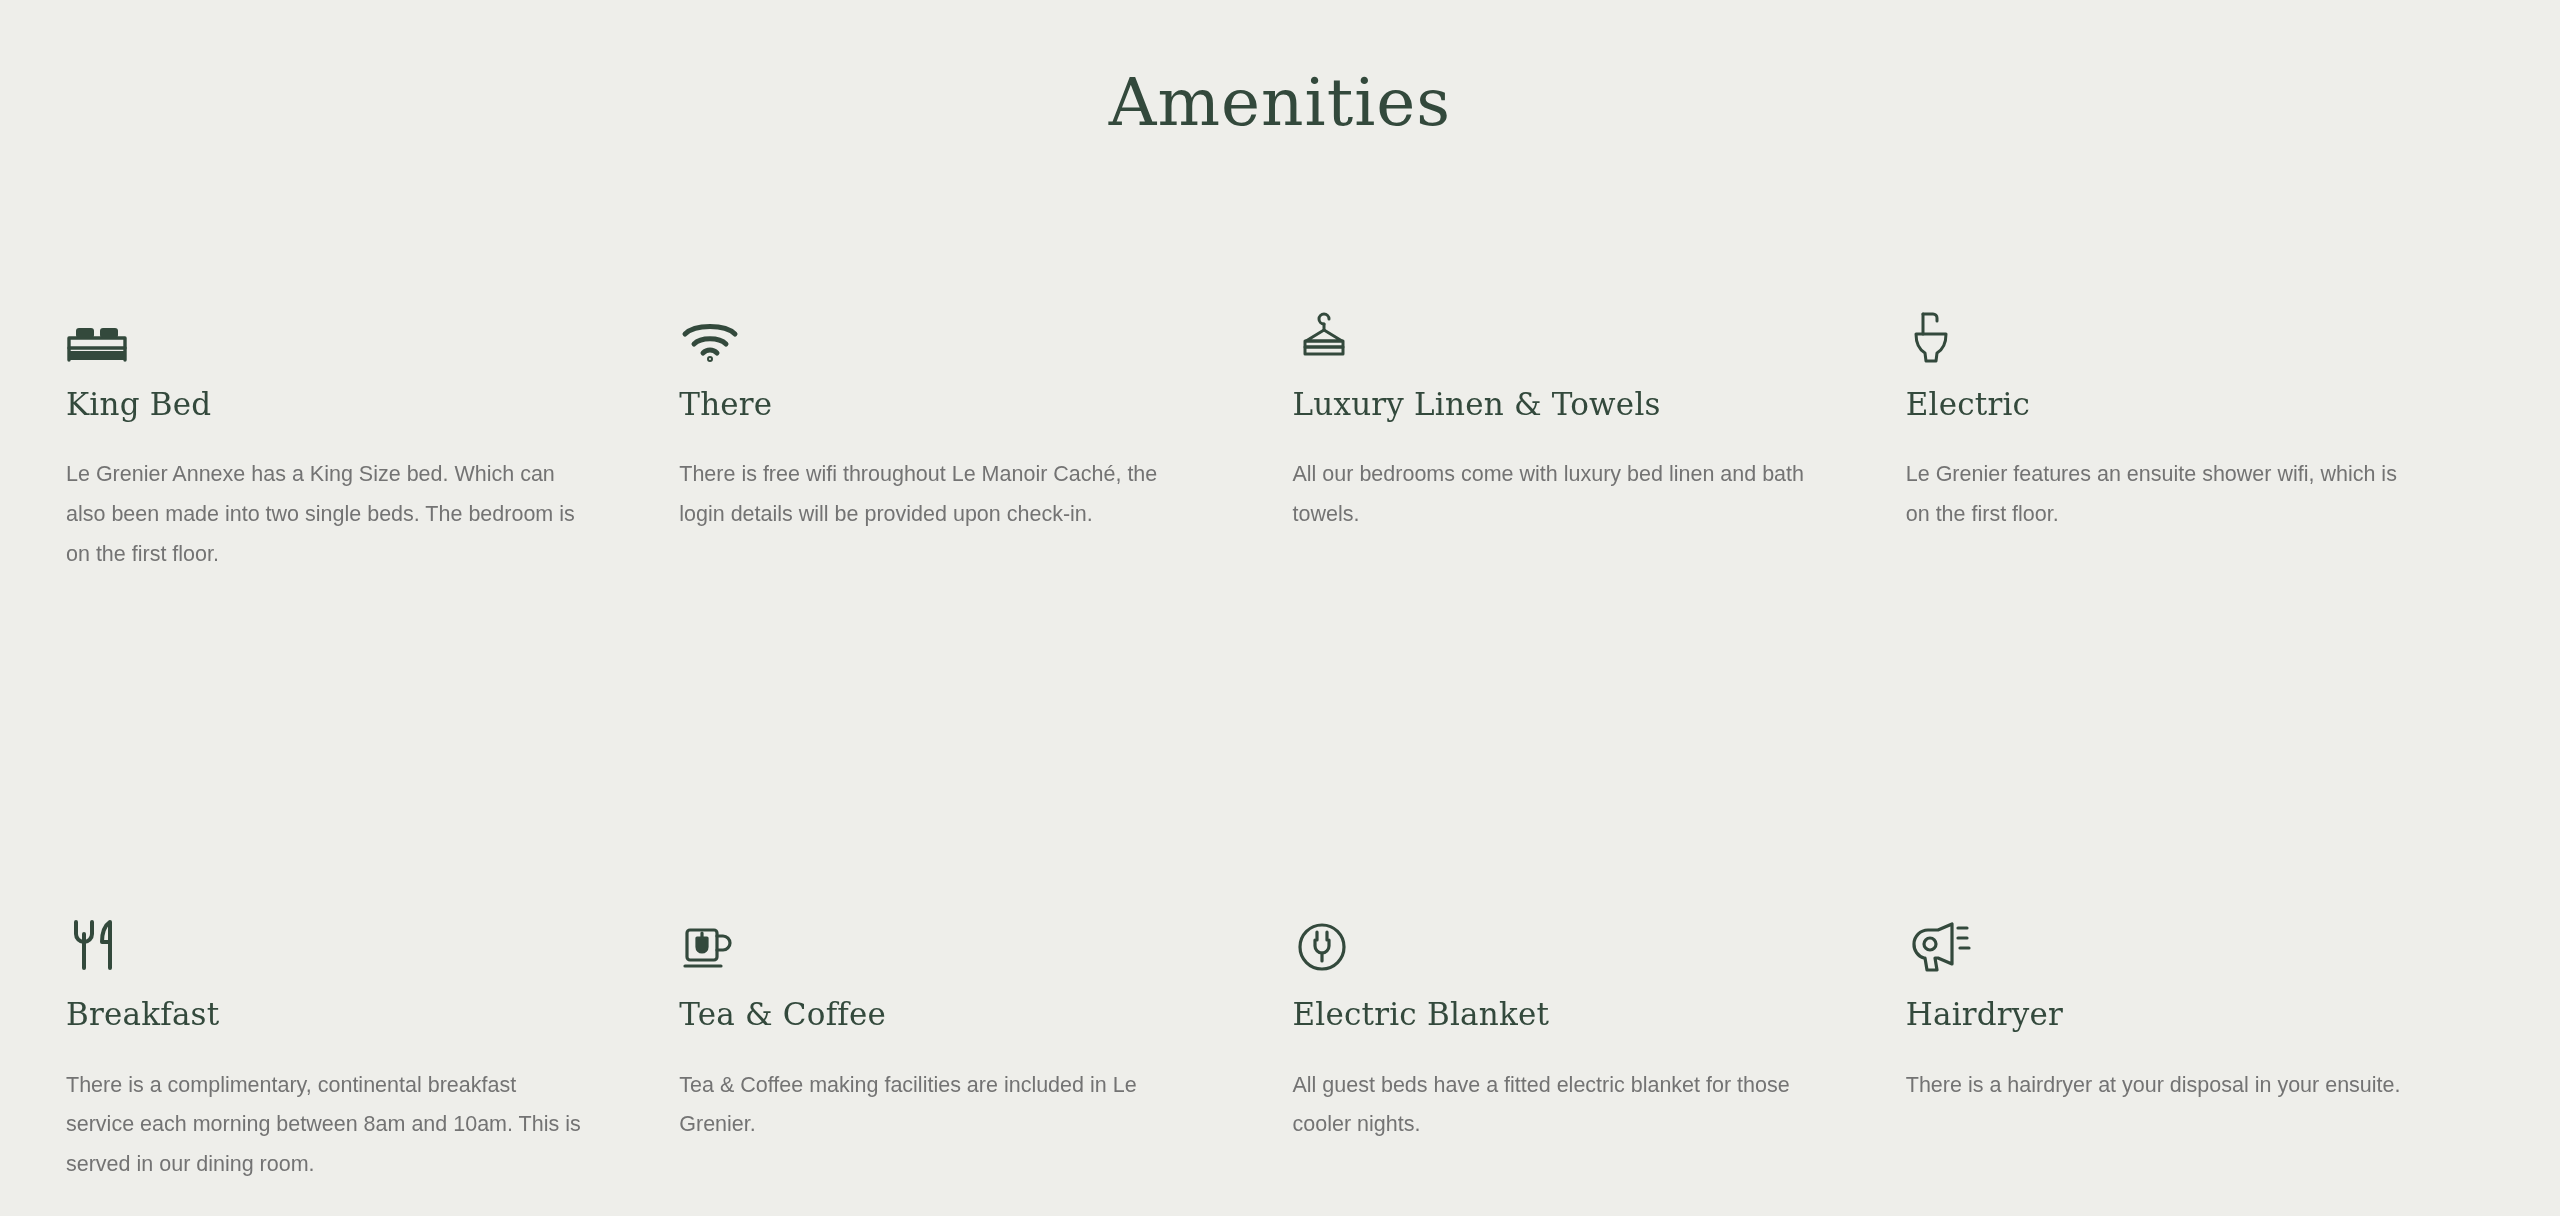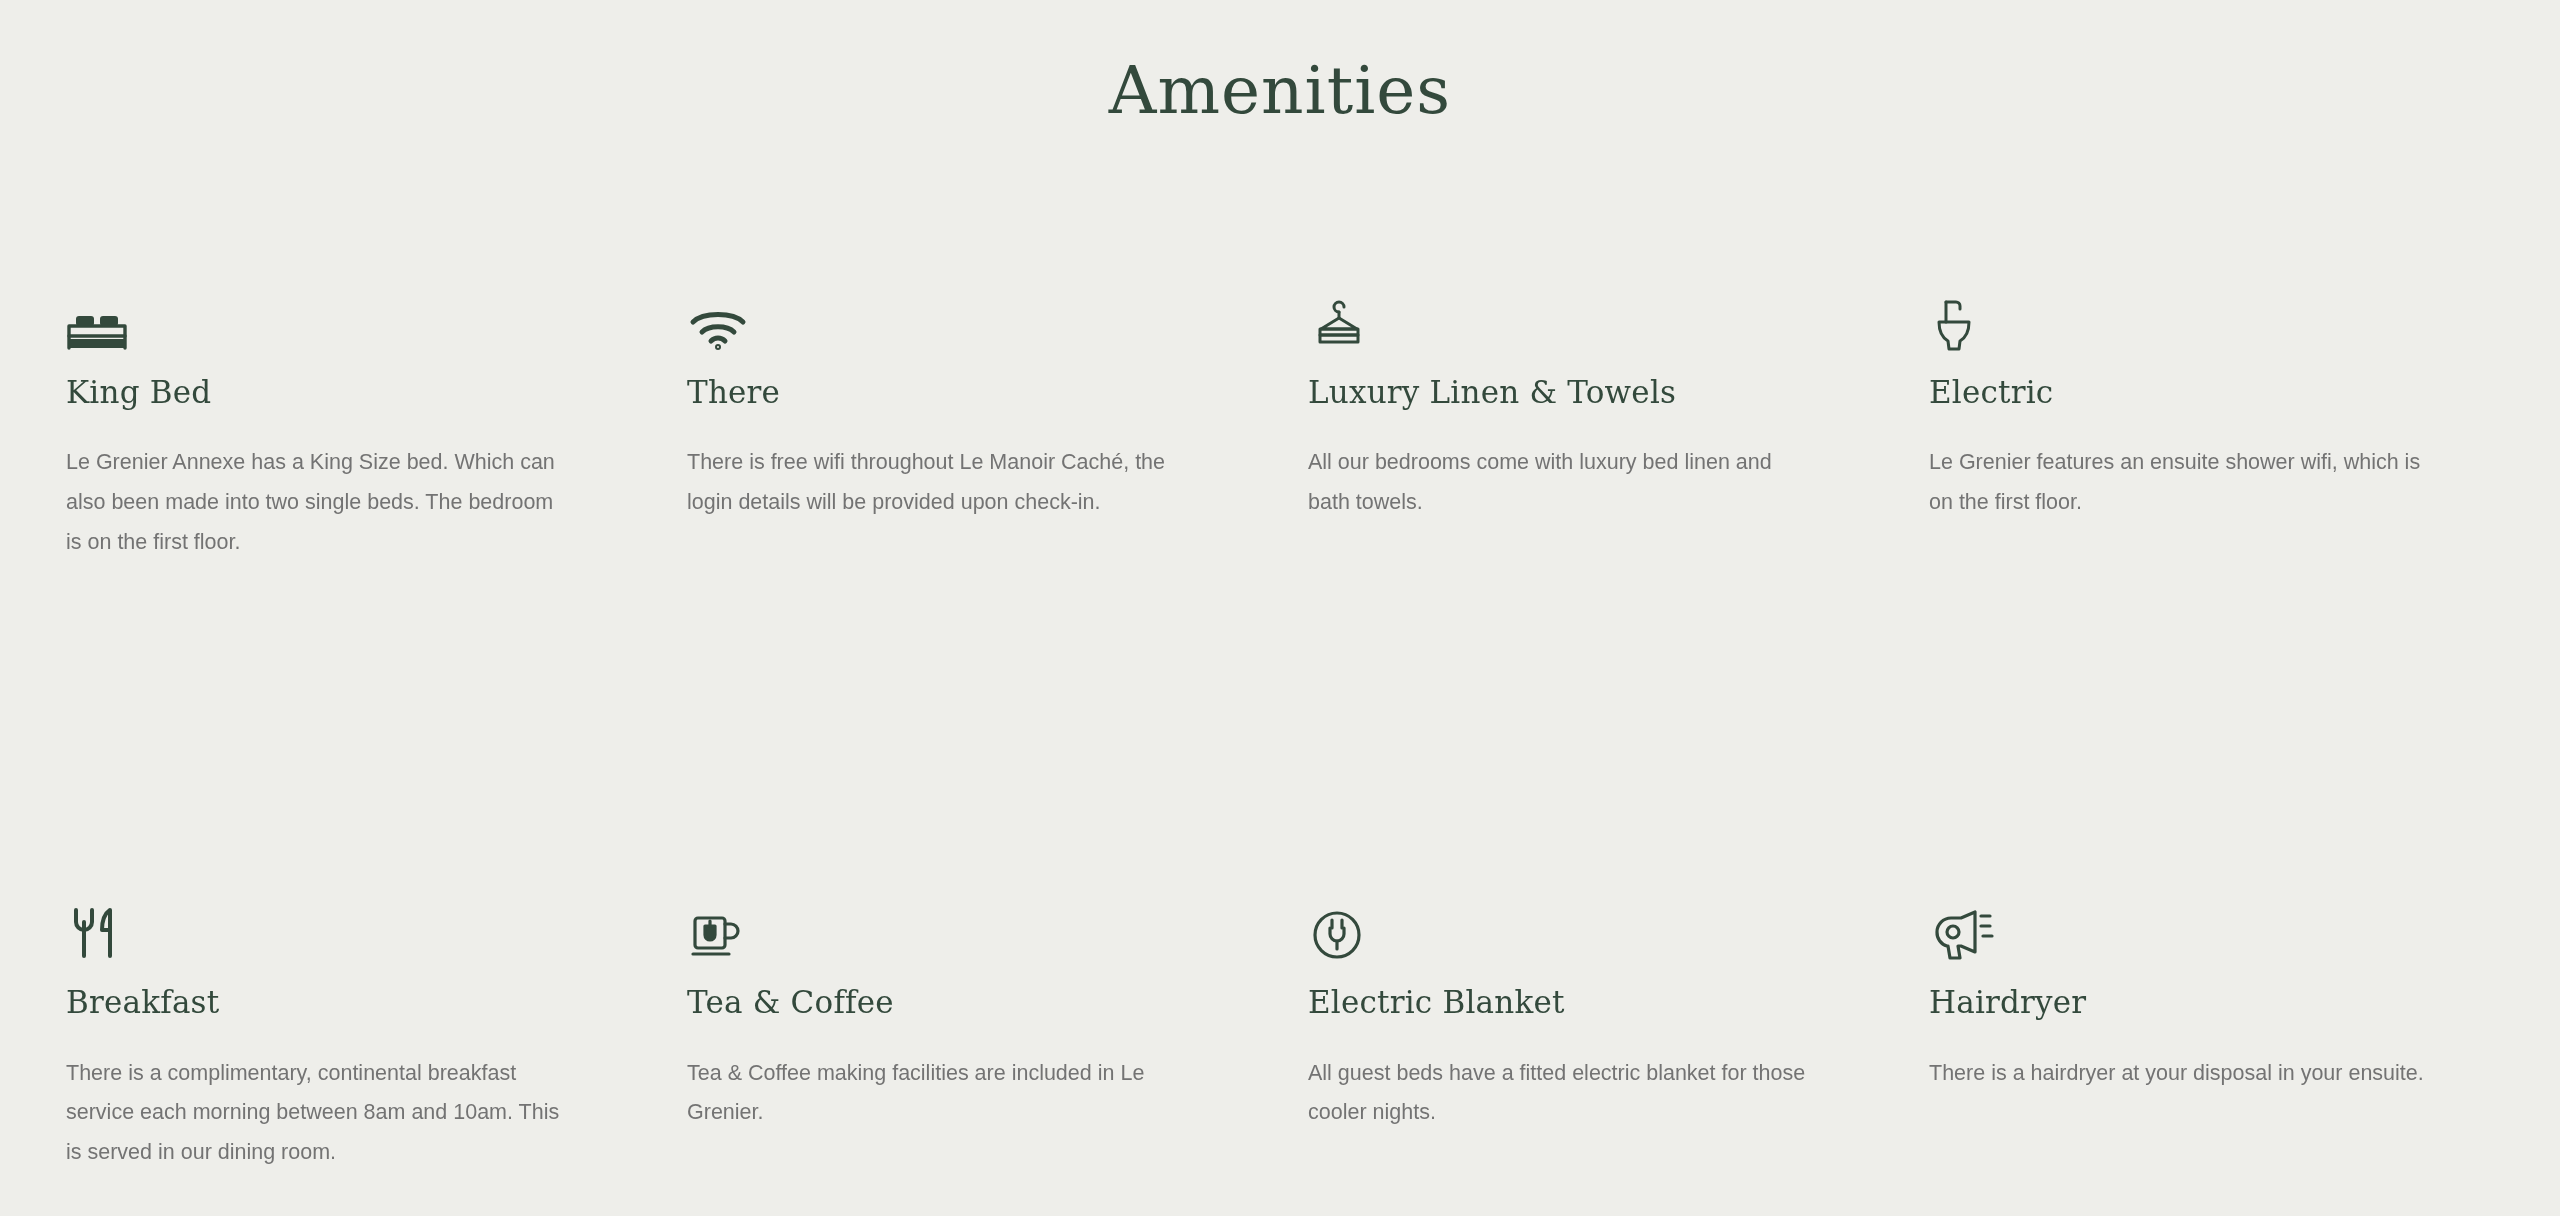--- a/index.html
+++ b/index.html
@@ -23,30 +23,31 @@
     position: relative;
   }
   .page-title {
     text-align: center;
     font-family: "DejaVu Serif", serif;
     font-weight: 400;
     font-size: 66px;
     line-height: 1;
     letter-spacing: 1px;
     color: #33493c;
-    margin: 0;
+    margin: 12px;
     padding-top: 58px;
   }
   .grid {
     display: grid;
     grid-template-columns: repeat(4, 1fr);
     column-gap: 54px;
     row-gap: 0;
     margin-top: 148px;
     padding-left: 2px;
+    gap: 23px;
   }
   .amenity {
     padding-right: 60px;
     box-sizing: border-box;
   }
   .row-2 .amenity {
     margin-top: 80px;
   }
   .icon-wrap {
     height: 80px;

